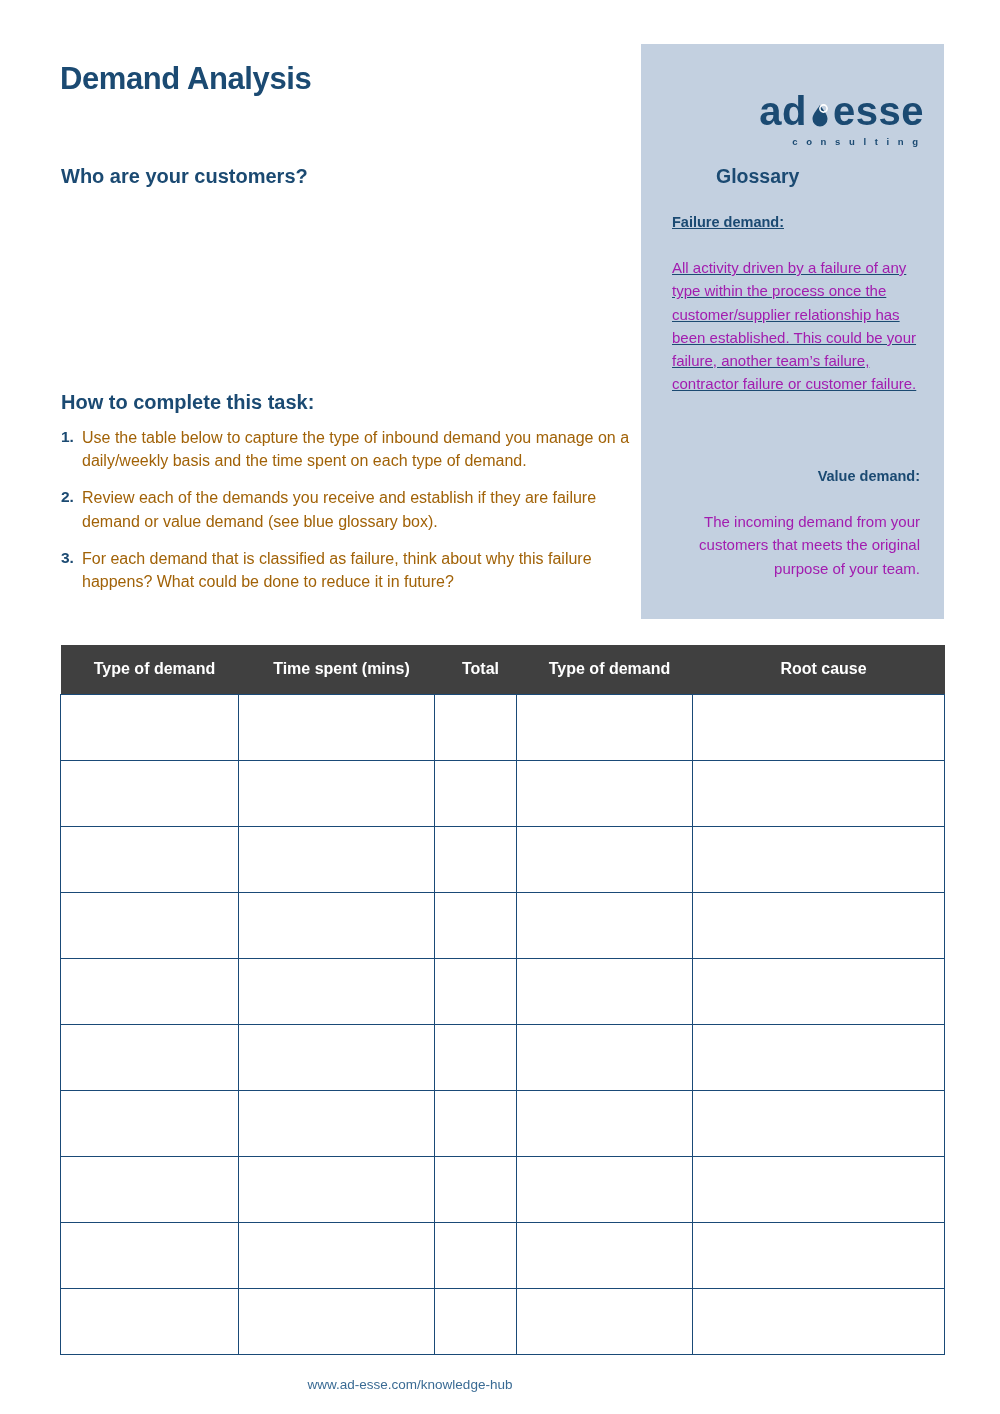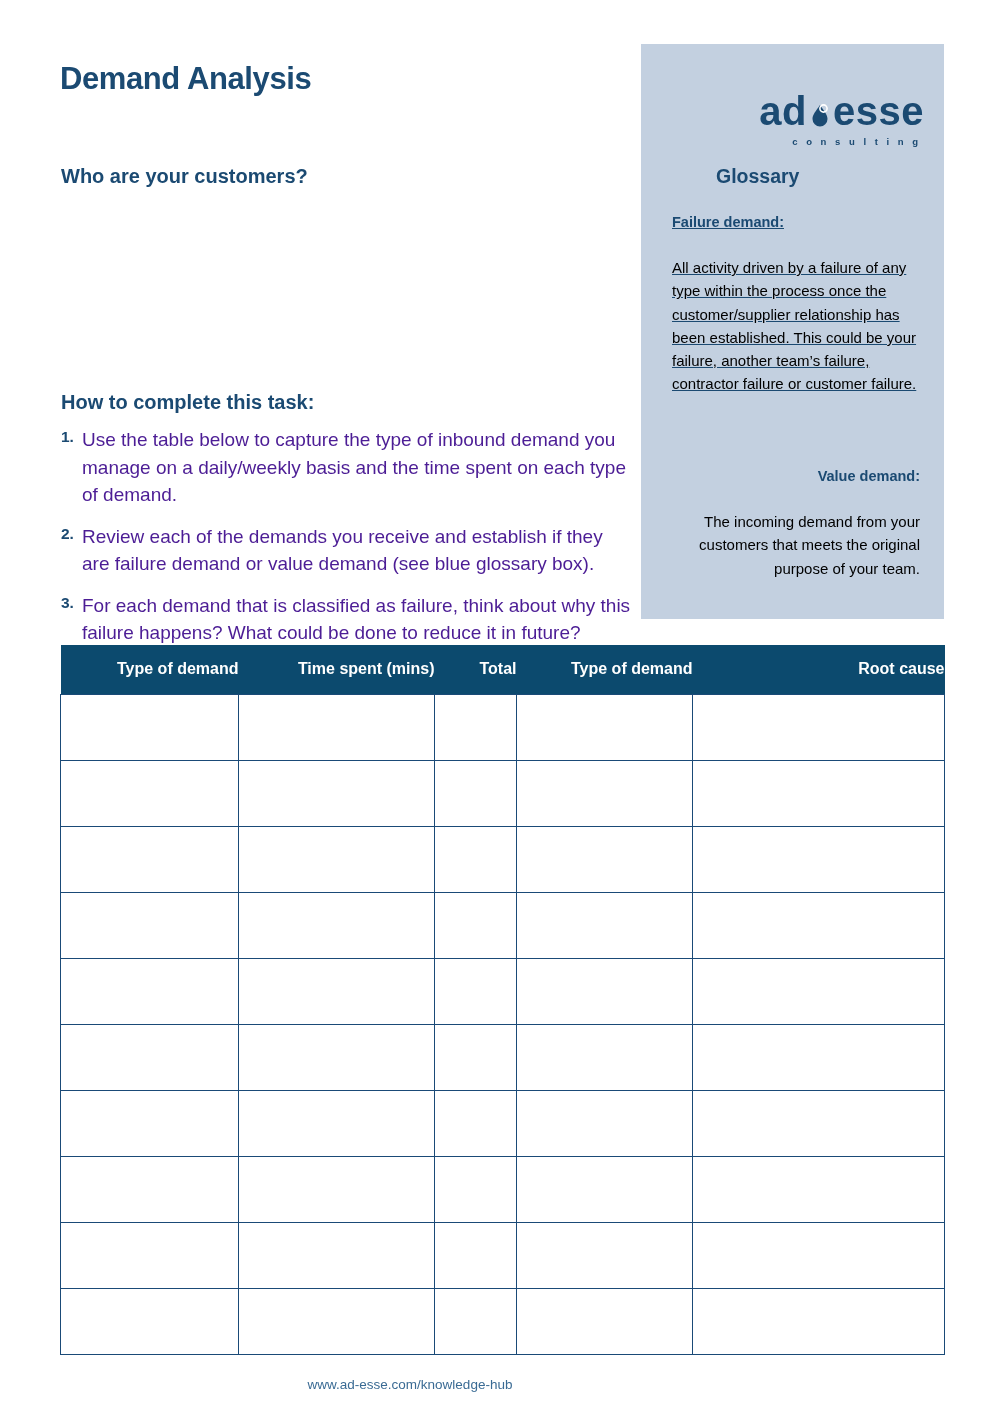--- a/index.html
+++ b/index.html
@@ -78,21 +78,21 @@
   .gl-block { position: absolute; left: 31px; width: 248px; }
   .gl-term {
     font-size: 14.5px;
     font-weight: bold;
     color: #1b4a72;
     margin-bottom: 7px;
   }
   .gl-def {
     font-size: 15px;
     line-height: 1.55;
-    color: #000000;
+    color: #a21caf;
     margin-top: 26px;
   }
   #gl-0 { top: 170px; text-decoration: underline; }
   #gl-1 { top: 424px; text-align: right; }
 
   
   .doc-title {
     position: absolute;
     left: 60px;
     top: 61px;
@@ -137,40 +137,40 @@
   }
   .step-num {
     font-size: 15.5px;
     font-weight: bold;
     color: #1b4a72;
     width: 21px;
     flex: 0 0 21px;
     line-height: 1.45;
   }
   .step-text {
-    font-size: 19px;
+    font-size: 16px;
     line-height: 1.45;
-    color: #4c1d95;
+    color: #a16207;
   }
 
   
   .demand-table {
     position: absolute;
     left: 60px;
     top: 645px;
     width: 884px;
     border-collapse: collapse;
     table-layout: fixed;
   }
   .demand-table thead th {
-    background: #0c4a6e;
+    background: #404040;
     color: #ffffff;
     font-size: 16px;
     font-weight: bold;
-    text-align: right;
+    text-align: center;
     padding: 15px 0 16px 10px;
     border: none;
     white-space: nowrap;
   }
   .demand-table tbody td {
     border: 1px solid #1a4a77;
     height: 66px;
     background: #ffffff;
   }
   .col-0 { width: 178px; }

